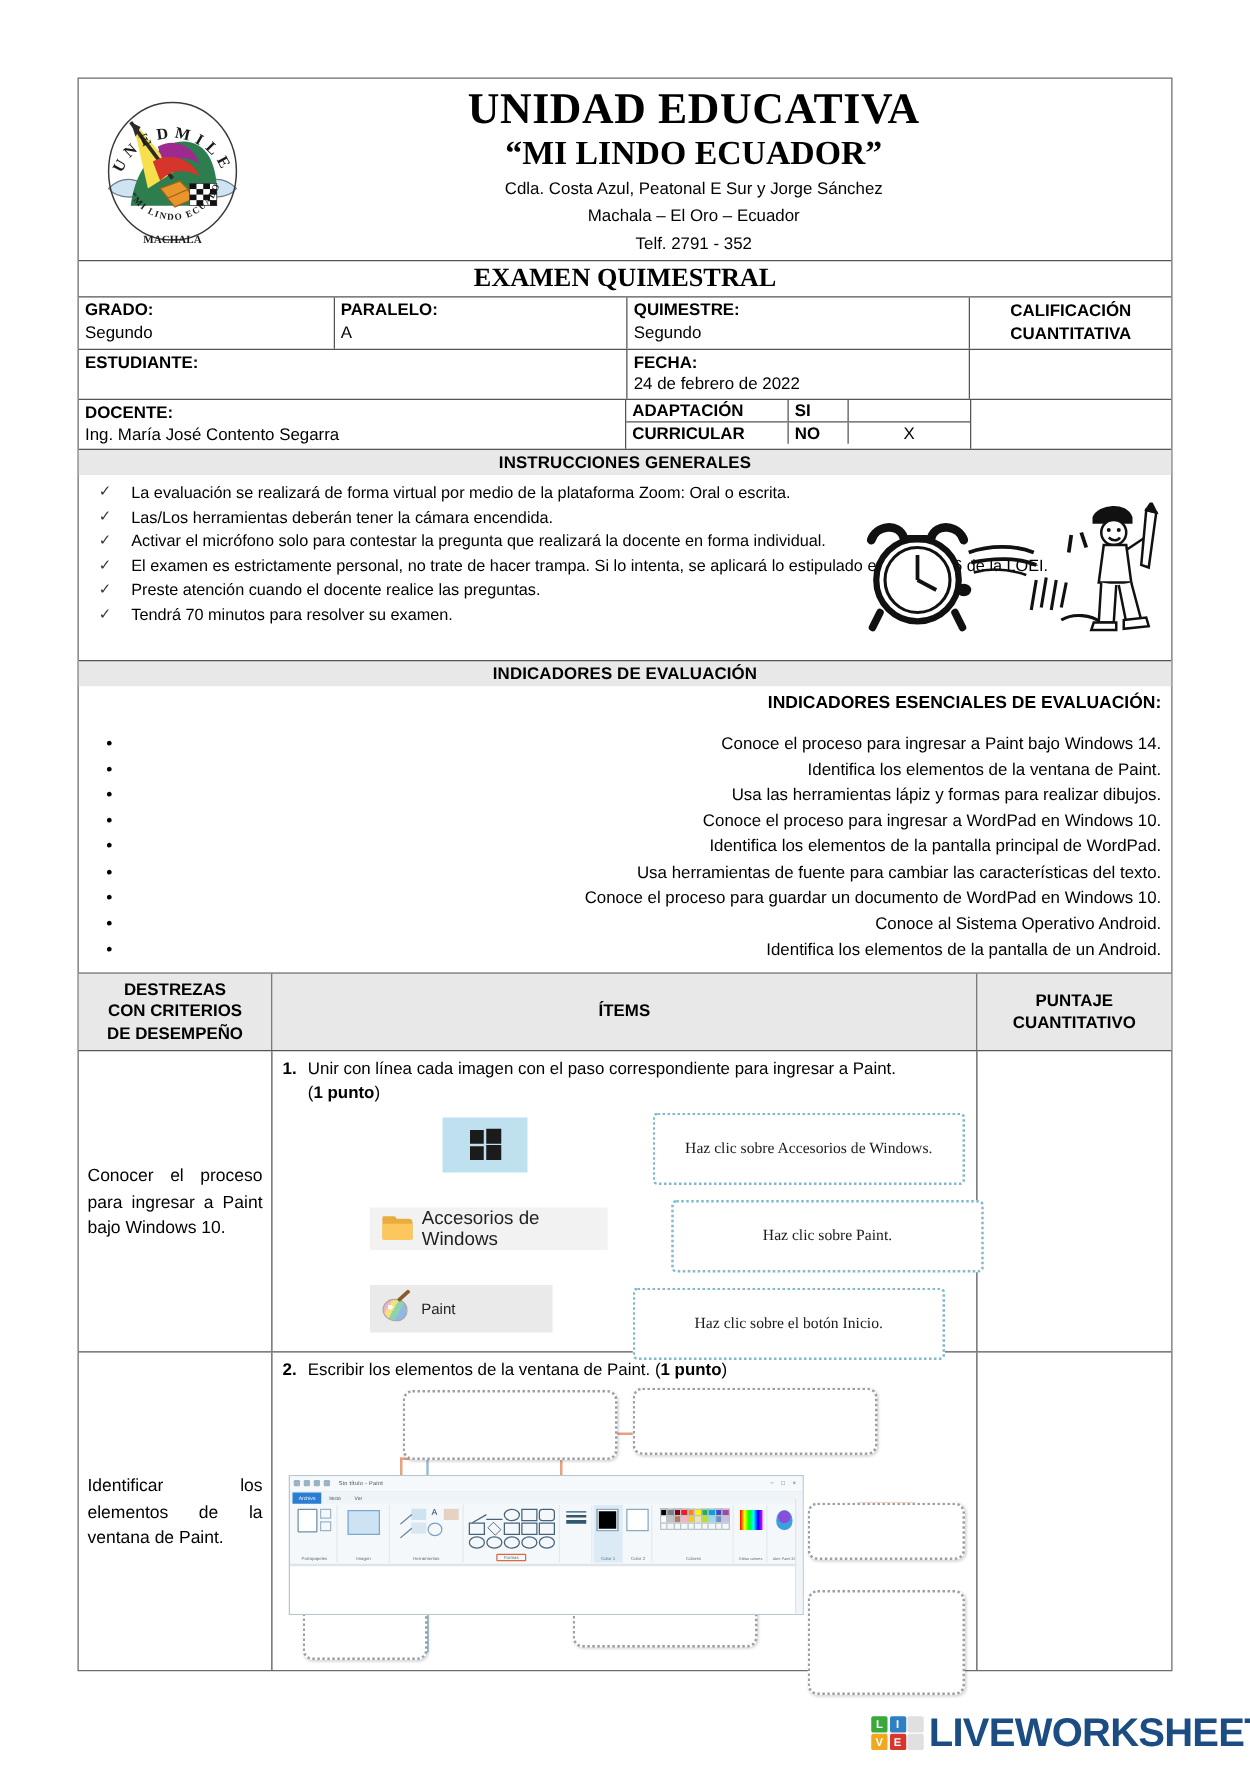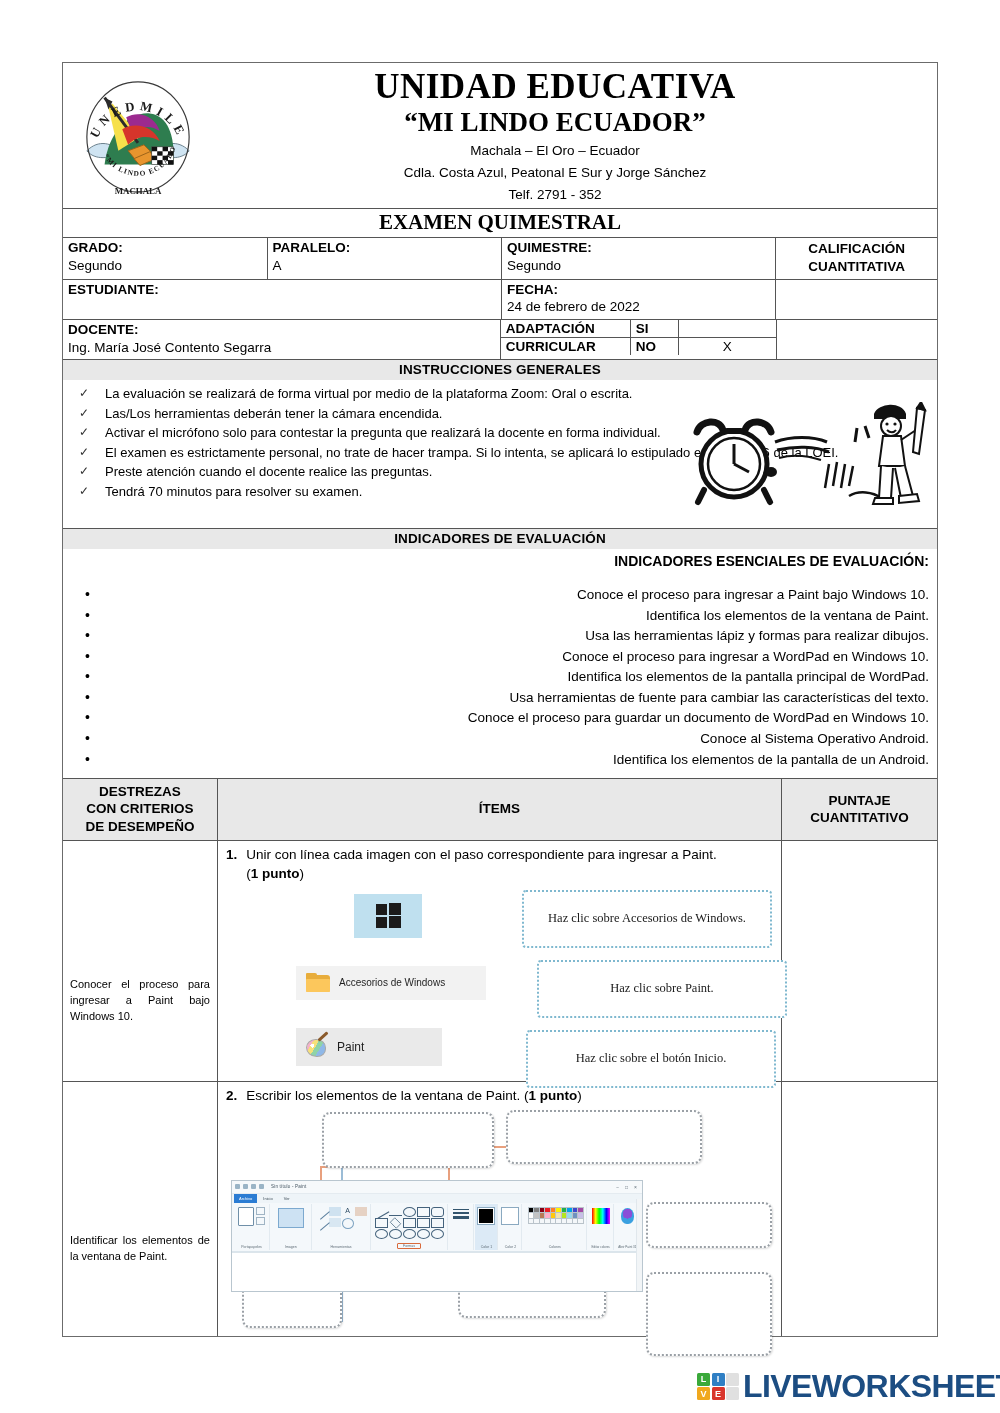--- a/index.html
+++ b/index.html
@@ -203,30 +203,29 @@
     line-height: 1.28;
     padding: 4px 2px 5px 2px;
     display: flex;
     flex-direction: column;
     justify-content: center;
     align-items: center;
   }
 
   .qrow { display: flex; border-top: 1.2px solid #555; }
   .dest-text {
-    font-size: 11px;
+    font-size: 14px;
     line-height: 1.45;
     padding: 6px 7px;
     text-align: justify;
     display: flex;
     flex-direction: column;
     justify-content: center;
     height: 100%;
     box-sizing: border-box;
-    margin-top: 40px;
   }
   .q-body { padding: 5px 8px 6px 8px; position: relative; box-sizing: border-box; }
   .qnum {
     font-size: 13.5px;
     line-height: 1.4;
     display: flex;
     gap: 9px;
   }
   .qnum b { font-weight: bold; }
 
@@ -256,21 +255,21 @@
     background: #e8ad3c; border-radius: 1px 3px 2px 2px;
   }
   .folder-ico .tab {
     position: absolute; left: 0; top: 0; width: 11px; height: 4px;
     background: #e8ad3c; border-radius: 1px 2px 0 0;
   }
   .folder-ico .front {
     position: absolute; left: 0; top: 6px; width: 24px; height: 13px;
     background: #fcc75c; border-radius: 1px;
   }
-  .chip-label { font-size: 10px; color: #1f1f1f; font-family: "Liberation Sans", sans-serif; }
+  .chip-label { font-size: 15px; color: #1f1f1f; font-family: "Liberation Sans", sans-serif; }
 
   .paint-ico { width: 22px; height: 22px; position: relative; }
   .paint-ico .pal {
     position:absolute; left:0; top:3px; width:18px; height:16px;
     background: radial-gradient(circle at 30% 35%, #ffffff 0 2px, transparent 2px),
                 linear-gradient(120deg,#f3b2c8 0 25%, #f6e07a 25% 45%, #8fd3a8 45% 65%, #8fb8e8 65% 100%);
     border-radius: 50% 50% 45% 55%;
     border: 1px solid #a9a9a9;
   }
   .paint-ico .brush {
@@ -422,22 +421,22 @@
             <text font-family="Liberation Serif, serif" font-size="7.5" font-weight="bold" fill="#1a1a1a" letter-spacing="1.2">
               <textPath href="#arcBot" startOffset="8%">“MI LINDO ECUADOR”</textPath>
             </text>
             <text x="60" y="122" text-anchor="middle" font-family="Liberation Serif, serif" font-size="9" font-weight="bold" fill="#1a1a1a">MACHALA</text>
           </svg>
         </div>
       </div>
       <div class="header-text">
         <div class="h-title1">UNIDAD EDUCATIVA</div>
         <div class="h-title2">“MI LINDO ECUADOR”</div>
+        <div class="h-sub">Cdla. Costa Azul, Peatonal E Sur y Jorge Sánchez</div>
         <div class="h-sub">Machala – El Oro – Ecuador</div>
-        <div class="h-sub">Cdla. Costa Azul, Peatonal E Sur y Jorge Sánchez</div>
         <div class="h-sub">Telf. 2791 - 352</div>
       </div>
     </div>
 
     <div class="bandtitle">EXAMEN QUIMESTRAL</div>
 
 
     <div class="rowline">
       <div class="cell c-area">
         <div class="lbl">GRADO:</div>
@@ -564,21 +563,21 @@
       </div>
     </div>
 
     <div class="greyband">INDICADORES DE EVALUACIÓN</div>
 
     <div class="indic-body">
       <div class="indic-h">INDICADORES ESENCIALES DE EVALUACIÓN:</div>
       <ul>
         <li>
           <span class="dot">•</span>
-          <span>Conoce el proceso para ingresar a Paint bajo Windows 10.</span>
+          <span>Conoce el proceso para ingresar a Paint bajo Windows 14.</span>
         </li>
         <li>
           <span class="dot">•</span>
           <span>Identifica los elementos de la ventana de Paint.</span>
         </li>
         <li>
           <span class="dot">•</span>
           <span>Usa las herramientas lápiz y formas para realizar dibujos.</span>
         </li>
         <li>
@@ -663,21 +662,21 @@
             </div>
             <div class="chip-label" style="font-size:12px;">Paint</div>
           </div>
 
           <div class="ansbox" style="left:296px; top:2px; width:250px; height:58px;">
             <span>Haz clic sobre Accesorios de Windows.</span>
           </div>
           <div class="ansbox" style="left:311px; top:72px; width:250px; height:58px;">
             <span>Haz clic sobre Paint.</span>
           </div>
-          <div class="ansbox" style="left:300px; top:142px; width:250px; height:58px;">
+          <div class="ansbox" style="left:280px; top:142px; width:250px; height:58px;">
             <span>Haz clic sobre el botón Inicio.</span>
           </div>
         </div>
       </div>
       <div class="col-pts">
         <div>&nbsp;</div>
       </div>
     </div>
 
     <div class="qrow">

